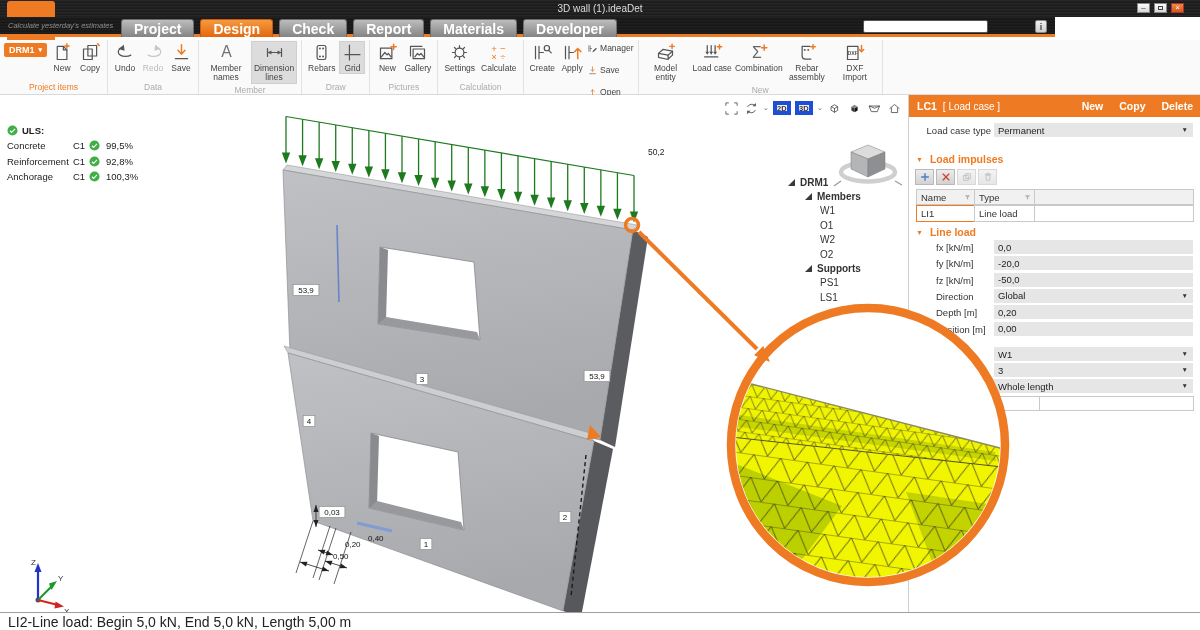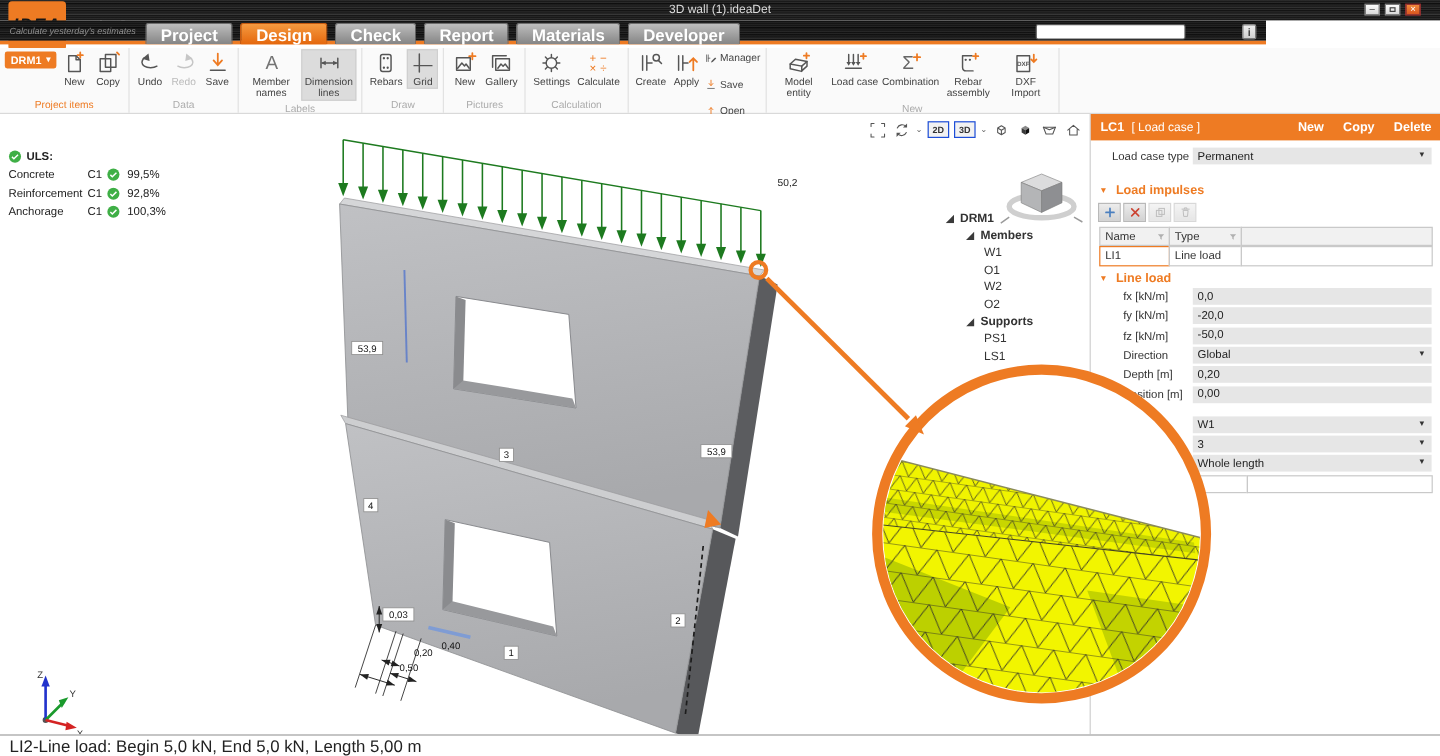--- a/index.html
+++ b/index.html
@@ -62,21 +62,21 @@
   #viewport { position:absolute; left:0; top:95px; width:908px; height:517px; background:#fff; }
   #scene { position:absolute; left:0; top:0; }
   #results { position:absolute; left:7px; top:30px; font-size:9.5px; color:#222; }
   #results .hrow { display:flex; align-items:center; gap:4px; font-weight:bold; margin-bottom:4px; }
   #results .rrow2 { display:flex; align-items:center; margin-bottom:4.5px; }
   #results .rn { width:66px; } #results .rc { width:16px; } #results .rv { margin-left:6px; }
   .chk { width:11px; height:11px; }
   #vtoolbar { position:absolute; left:723px; top:5px; display:flex; align-items:center; gap:4px; }
   .vtb { width:16px; height:16px; display:flex; align-items:center; justify-content:center; }
   .vtb svg { width:15px; height:15px; }
-  .vtbbox { width:18px; height:14px; border:1px solid #1d4ed8; background:#f2f2f2; font-size:7.5px; font-weight:bold; color:#333;
+  .vtbbox { width:18px; height:14px; border:4px solid #1d4ed8; background:#f2f2f2; font-size:7.5px; font-weight:bold; color:#333;
     display:flex; align-items:center; justify-content:center; }
   .chev { font-size:7px; color:#666; }
   #tree { position:absolute; left:776px; top:80px; width:128px; font-size:10px; color:#333; }
   .titem { height:14.4px; display:flex; align-items:center; gap:5px; }
   .titem.b { font-weight:bold; }
   .lvl0 { padding-left:12px; } .lvl1 { padding-left:29px; } .lvl2 { padding-left:44px; }
   .exp svg { display:block; }
 
   
   #rightpanel { position:absolute; left:908px; top:95px; width:292px; height:517px; background:#fff; border-left:1px solid #cfcfcf; z-index:10; }
@@ -209,21 +209,21 @@
             <span class="rlbl">Member names</span>
           </div>
           <div class="rbtn on">
             <svg class="ric " viewBox="0 0 24 24">
               <path class="s" d="M4 7.5v9M20 7.5v9M5.5 12h13"></path>
               <path class="sf" d="M4 12l4.5-2.2v4.4zM20 12l-4.5-2.2v4.4z"></path>
             </svg>
             <span class="rlbl">Dimension lines</span>
           </div>
         </div>
-        <div class="rgl">Labels</div>
+        <div class="rgl">Member</div>
       </div>
       <div class="rgroup">
         <div class="rrow">
           <div class="rbtn">
             <svg class="ric " viewBox="0 0 24 24">
               <rect class="s" x="7" y="4" width="10" height="16" rx="2"></rect>
               <circle class="sf" cx="10.2" cy="7.5" r="1.1"></circle>
               <circle class="sf" cx="13.8" cy="7.5" r="1.1"></circle>
               <circle class="sf" cx="10.2" cy="16.5" r="1.1"></circle>
               <circle class="sf" cx="13.8" cy="16.5" r="1.1"></circle>

